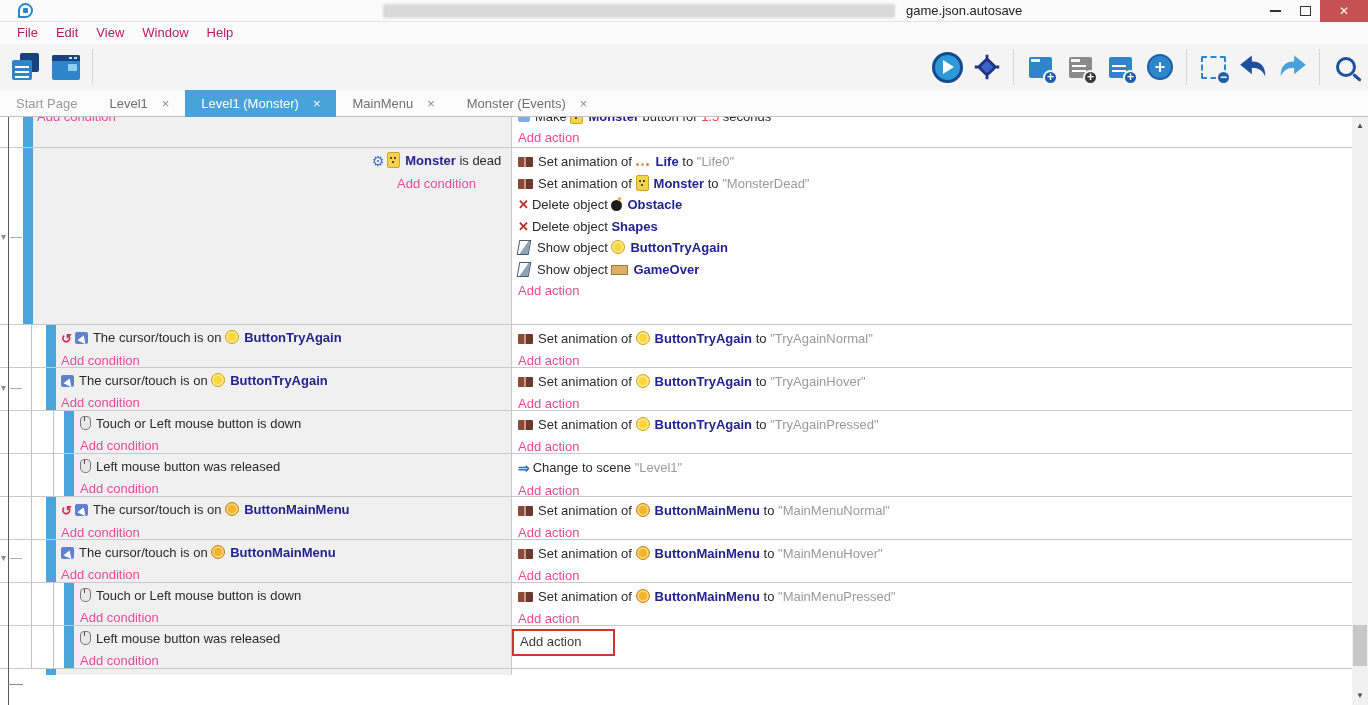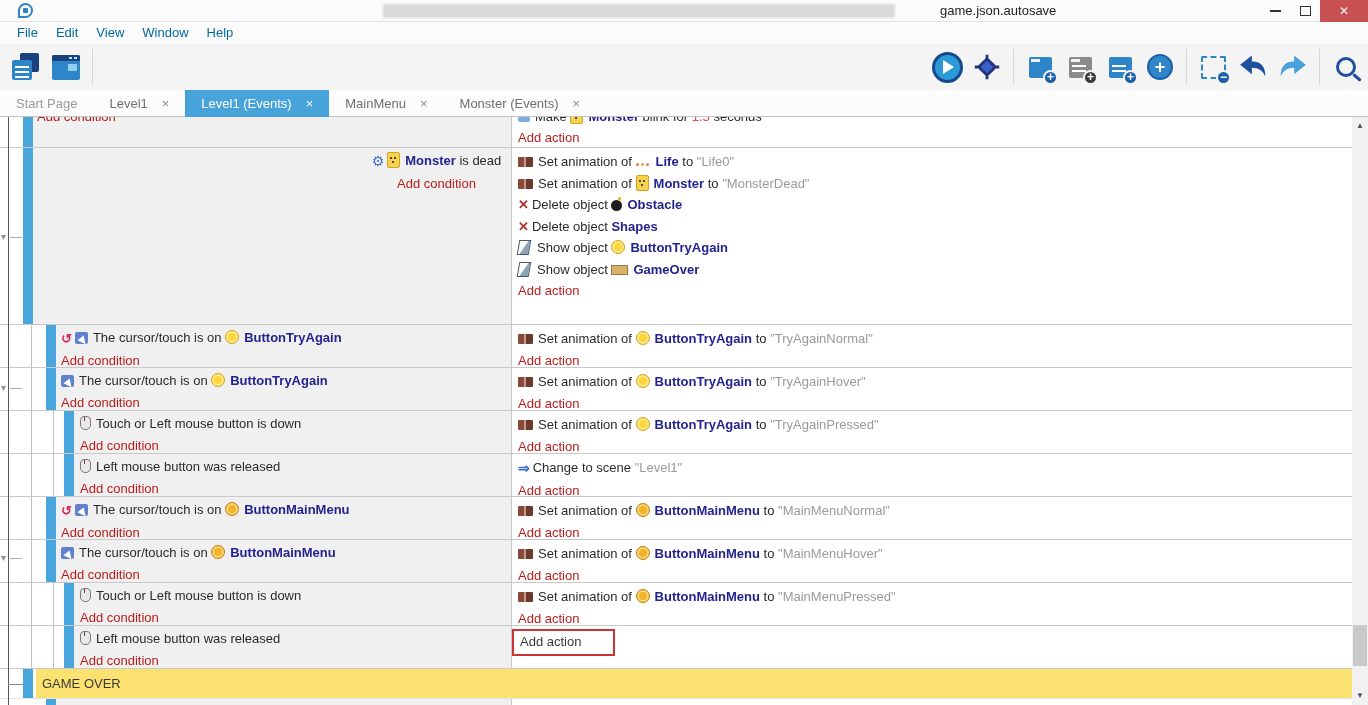--- a/index.html
+++ b/index.html
@@ -4,31 +4,31 @@
 <style>
   html,body{margin:0;padding:0;}
   body{font-family:"Liberation Sans",sans-serif;background:#888;}
   #app{position:relative;width:1368px;height:705px;background:#fff;overflow:hidden;font-size:13px;color:#2a2a2a;}
 
   
   #titlebar{position:absolute;left:0;top:0;width:1368px;height:22px;background:#fbfbfb;border-bottom:1px solid #e3e3e3;box-sizing:border-box;}
   #logo{position:absolute;left:18px;top:3px;width:15px;height:15px;border:2px solid #2e86c8;border-radius:50% 50% 50% 0;box-sizing:border-box;}
   #logo::after{content:"";position:absolute;left:3px;top:3px;width:5px;height:5px;background:#2e86c8;border-radius:1px;}
   #title-blur{position:absolute;left:383px;top:4px;width:512px;height:14px;background:#d9d9d9;border-radius:2px;filter:blur(1px);}
-  #title-text{position:absolute;left:940px;top:3px;color:#222;}
+  #title-text{position:absolute;left:906px;top:3px;color:#222;}
   #win-controls{position:absolute;right:0;top:0;height:22px;display:flex;}
   .win-btn{width:30px;height:22px;display:flex;align-items:center;justify-content:center;}
   .mini-glyph{width:11px;height:2px;background:#333;}
   .restore-glyph{position:relative;width:9px;height:8px;border:1px solid #333;background:#fbfbfb;}
   .restore-glyph::before{content:"";position:absolute;left:2px;top:-4px;width:9px;height:8px;border:1px solid #333;z-index:-1;}
   #close-btn{width:48px;background:#c75050;color:#fff;font-size:12px;}
 
   
   #menubar{position:absolute;left:0;top:22px;width:1368px;height:22px;background:#fbfbfb;display:flex;align-items:center;padding-left:8px;box-sizing:border-box;}
-  .menu-item{padding:0 9px;line-height:22px;color:#0369a1;}
+  .menu-item{padding:0 9px;line-height:22px;color:#be185d;}
 
   
   #toolbar{position:absolute;left:0;top:44px;width:1368px;height:46px;background:#f4f4f5;}
   .tb-group{position:absolute;top:5px;display:flex;align-items:center;gap:4px;}
   #tb-left{left:8px;}
   #tb-right{right:4px;}
   .tb-sep{width:1px;height:36px;background:#d7d7d7;margin:0 4px;}
   .tb-icon{position:relative;width:36px;height:36px;display:flex;align-items:center;justify-content:center;}
   
   .sheet-ic{position:relative;width:30px;height:30px;}
@@ -66,21 +66,21 @@
   #events-rows{position:absolute;left:0;top:0;right:0;}
   .ev-row{position:relative;width:1352px;border-bottom:1px solid #c9c9c9;box-sizing:border-box;overflow:hidden;background:#fff;}
   .ev-row.last{border-bottom:none;}
   .cond-bg{position:absolute;top:0;bottom:0;background:#f0f0f0;}
   .sel-bar{position:absolute;top:0;bottom:0;width:10px;background:#49a6dd;}
   .cond-content{position:absolute;top:2px;right:516px;}
   .ev-line{line-height:21.5px;white-space:nowrap;}
   .act-cell{position:absolute;left:511px;top:0;bottom:0;right:0;border-left:1px solid #c9c9c9;padding:3px 0 0 6px;box-sizing:border-box;}
   .act-cell.abs{padding:0;}
   .act-cell.abs .ev-line{position:absolute;left:6px;}
-  .add-ph{color:#b91c1c;}
+  .add-ph{color:#ec4899;}
   .txt{color:#2a2a2a;}
   .obj{color:#23238f;font-weight:bold;}
   .param{color:#9a9a9a;}
   .green{color:#ef4444;}
   .add-action-hl{display:inline-block;border:2px solid #cf3434;color:#3a3a3a;margin-left:-6px;padding:0 32px 1px 6px;}
   
   .comment-bg{position:absolute;left:36px;right:0;top:0;bottom:0;background:#fbe170;}
   .comment-text{position:absolute;left:42px;top:0;bottom:0;display:flex;align-items:center;color:#3a3a3a;}
   
   .icon{display:inline-block;position:relative;margin-right:5px;vertical-align:-2px;}
@@ -227,21 +227,21 @@
 
   <div id="tabbar">
     <div class="tab dim">
         <span>Start Page</span>
       </div>
     <div class="tab">
         <span>Level1</span>
         <span class="tab-x">×</span>
       </div>
     <div class="tab active">
-        <span>Level1 (Events)</span>
+        <span>Level1 (Monster)</span>
         <span class="tab-x">×</span>
       </div>
     <div class="tab">
         <span>MainMenu</span>
         <span class="tab-x">×</span>
       </div>
     <div class="tab">
         <span>Monster (Events)</span>
         <span class="tab-x">×</span>
       </div>
@@ -249,21 +249,21 @@
 
   <div id="events">
     <div id="events-rows">
         <div class="ev-row partial-top" style="height: 31px;">
           <div class="cond-bg" style="left: 33px; width: 478px;"></div>
           <div class="sel-bar" style="left: 23px;"></div>
           <div class="cond-content" style="left: 37px; top: -11px;">
             <div class="ev-line add-ph">Add condition</div>
           </div>
           <div class="act-cell abs">
-            <div class="ev-line" style="top: -11px;"><span class="icon blink-icon"></span><span class="txt">Make </span><span class="icon monster-icon"></span><span class="obj">Monster</span><span class="txt"> blink for </span><span class="green">1.5</span><span class="txt"> seconds</span></div>
+            <div class="ev-line" style="top: -11px;"><span class="icon blink-icon"></span><span class="txt">Make </span><span class="icon monster-icon"></span><span class="obj">Monster</span><span class="txt"> button for </span><span class="green">1.5</span><span class="txt"> seconds</span></div>
             <div class="ev-line add-ph" style="top: 10px;">Add action</div>
           </div>
         </div>
         <div class="ev-row event" style="height: 177px;">
           <div class="cond-bg" style="left: 33px; width: 478px;"></div>
           <div class="sel-bar" style="left: 23px;"></div>
           <div class="cond-content" style="left: 37px; text-align: center;">
             <div class="ev-line"><span class="icon behavior-icon"></span><span class="icon monster-icon"></span><span class="obj">Monster</span><span class="txt"> is dead</span></div>
             <div class="ev-line add-ph">Add condition</div>
           </div>
@@ -364,25 +364,20 @@
         <div class="ev-row event" style="height: 43px;">
           <div class="cond-bg" style="left: 74px; width: 437px;"></div>
           <div class="sel-bar" style="left: 64px;"></div>
           <div class="cond-content" style="left: 80px;">
             <div class="ev-line"><span class="icon mouse-icon"></span><span class="txt">Left mouse button was released</span></div>
             <div class="ev-line add-ph">Add condition</div>
           </div>
           <div class="act-cell">
             <div class="ev-line"><span class="add-action-hl">Add action</span></div>
           </div>
-        </div>
-        <div class="ev-row comment" style="height: 30px; border-bottom-color: rgb(227, 227, 227);">
-          <div class="sel-bar" style="left: 23px;"></div>
-          <div class="comment-bg"></div>
-          <div class="comment-text">GAME OVER</div>
         </div>
         <div class="ev-row partial-bottom last" style="height: 6px;">
           <div class="cond-bg" style="left: 56px; width: 455px;"></div>
           <div class="sel-bar" style="left: 46px;"></div>
           <div class="act-cell"></div>
         </div>
       </div>
     <div id="tree">
       <div class="tree-line"></div>
       <div class="tree-sub" style="left:31px;top:208px;height:344px;"></div>

